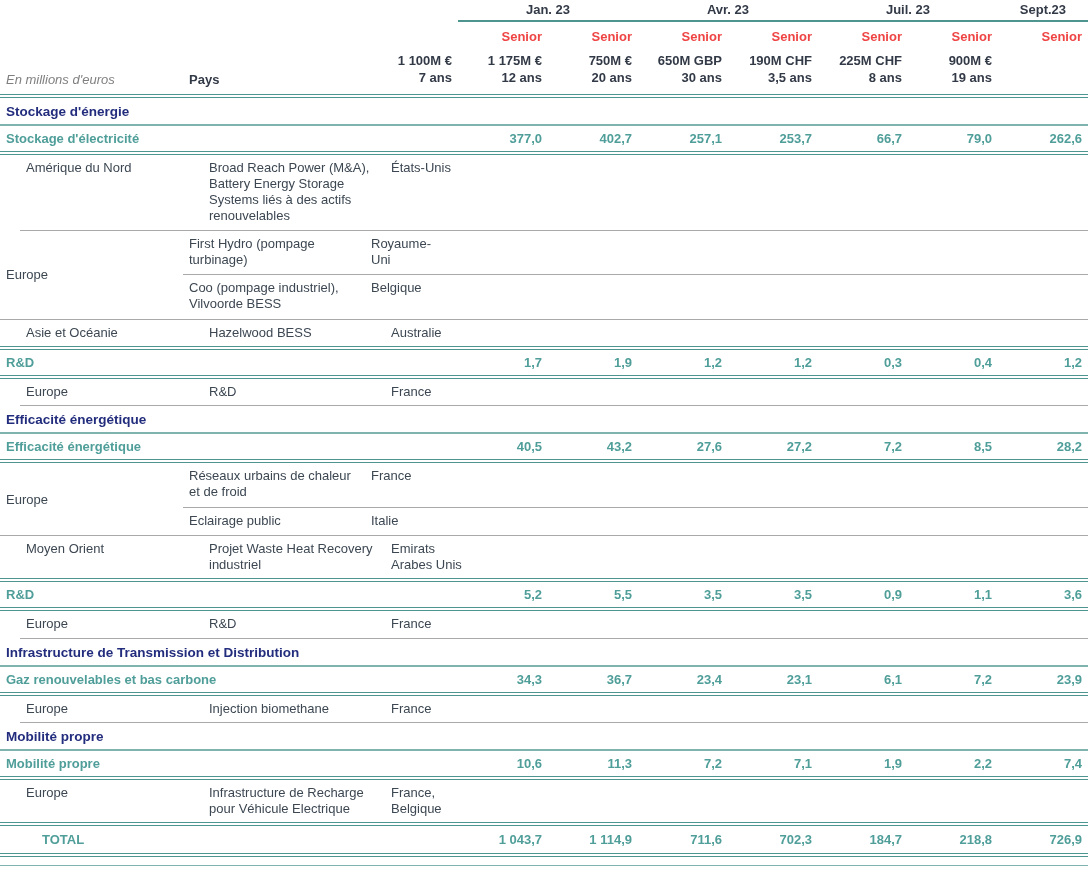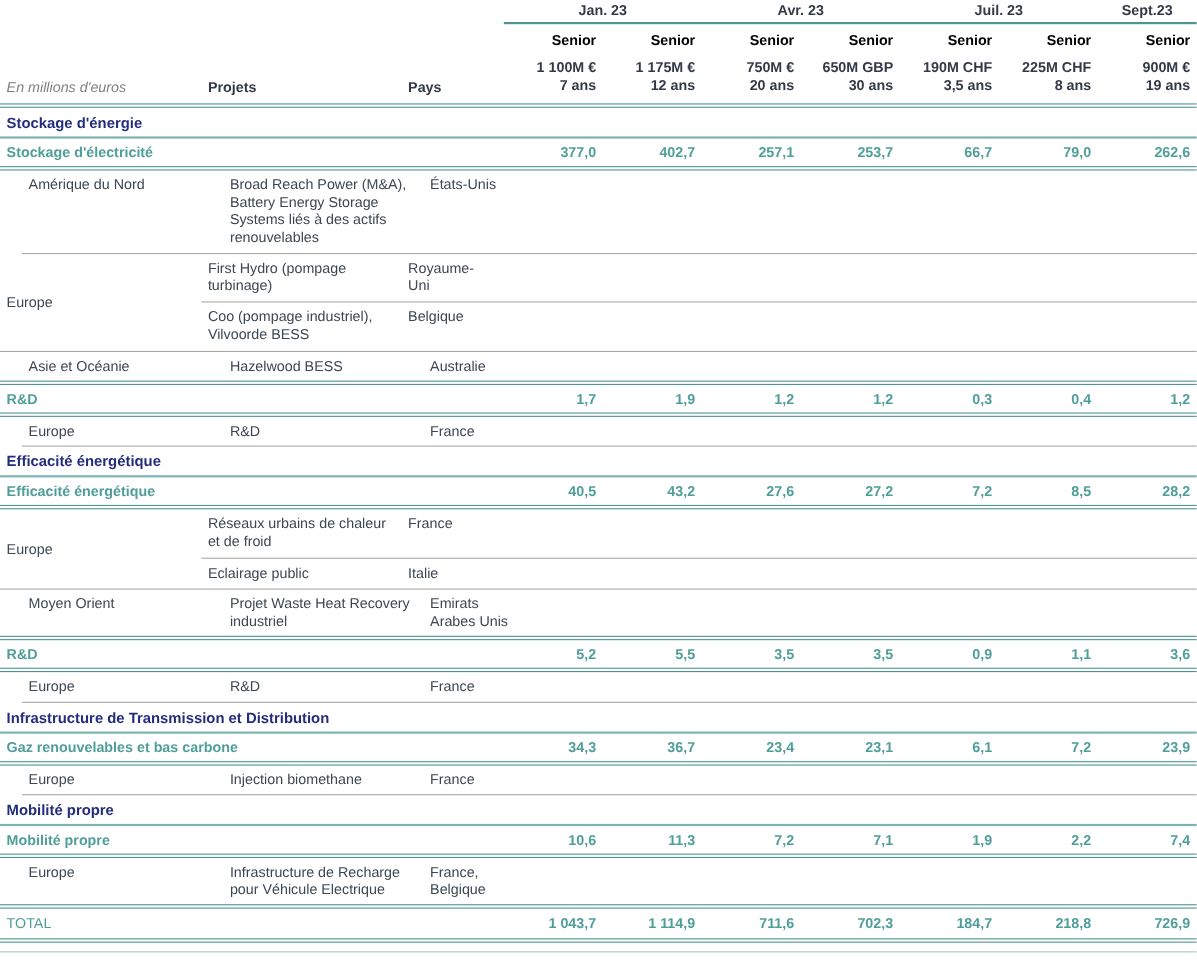--- a/index.html
+++ b/index.html
@@ -35,21 +35,21 @@
     flex: 1;
     display: flex;
     border-bottom: 2.5px solid #4e958f;
     align-items: flex-end;
     padding-bottom: 3px;
   }
   .date-group { text-align: center; }
   .dg-2 { width: 28.57%; }
   .dg-1 { width: 14.29%; }
 
-  .r-senior { min-height: 24px; font-weight: bold; color: #000000; }
+  .r-senior { min-height: 24px; font-weight: bold; color: #ef4444; }
   .r-senior .cell { padding-top: 6px; padding-bottom: 2px; }
   .r-tenor { border-bottom: 4px double #4e958f; color: #333a47; }
   .r-tenor .cell { padding-top: 4px; padding-bottom: 7px; }
   .hd-right { text-align: right; font-weight: bold; line-height: 1.35; white-space: nowrap; }
   .note-cell {
     font-style: italic;
     color: #7f7f7f;
     align-self: end;
     white-space: nowrap;
   }
@@ -92,24 +92,24 @@
   .gsub {
     display: grid;
     grid-template-columns: 182px 93px 1fr;
   }
   .gsub .cell { padding-top: 5px; padding-bottom: 6px; line-height: 1.25; }
   .gsub.divided { border-top: 1px solid #a9a9a9; }
 
   
   .total { border-bottom: 4px double #4e958f; min-height: 28px; }
   .total .label {
-    font-weight: normal;
+    font-weight: bold;
     color: #4f9e99;
     align-self: center;
-    padding-top: 6px; padding-bottom: 6px;
+    padding-top: 6px; padding-bottom: 6px; margin-left: 36px;
   }
   .bottom-rule { border-bottom: 1.5px solid #7fb3ad; margin-top: 8px; }
 </style>
 </head>
 <body>
 
 <div class="table">
 
   <div class="r-date">
     <div class="spacer"></div>
@@ -127,21 +127,20 @@
     <div class="cell hd-right">Senior</div>
     <div class="cell hd-right">Senior</div>
     <div class="cell hd-right">Senior</div>
     <div class="cell hd-right">Senior</div>
     <div class="cell hd-right">Senior</div>
     <div class="cell hd-right">Senior</div>
   </div>
 
   <div class="grid r-tenor">
     <div class="cell note-cell">En millions d'euros</div>
-    <div class="cell colhead">Projets</div>
     <div class="cell colhead">Pays</div>
     <div class="cell hd-right">
         <div>1 100M €</div>
         <div>7 ans</div>
       </div>
     <div class="cell hd-right">
         <div>1 175M €</div>
         <div>12 ans</div>
       </div>
     <div class="cell hd-right">

